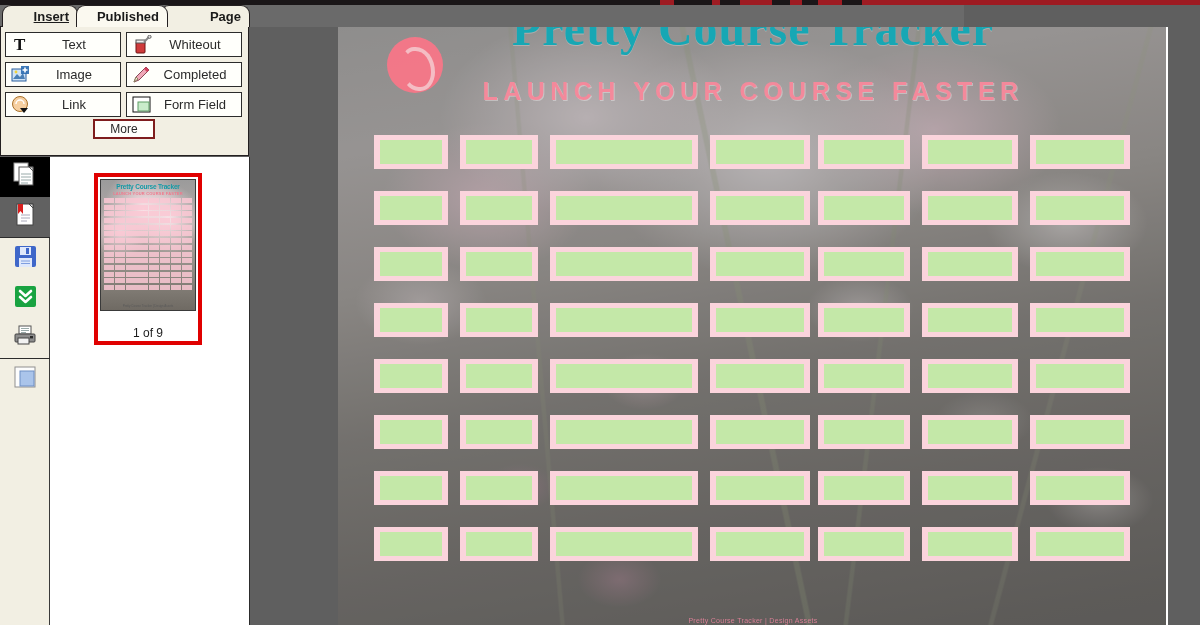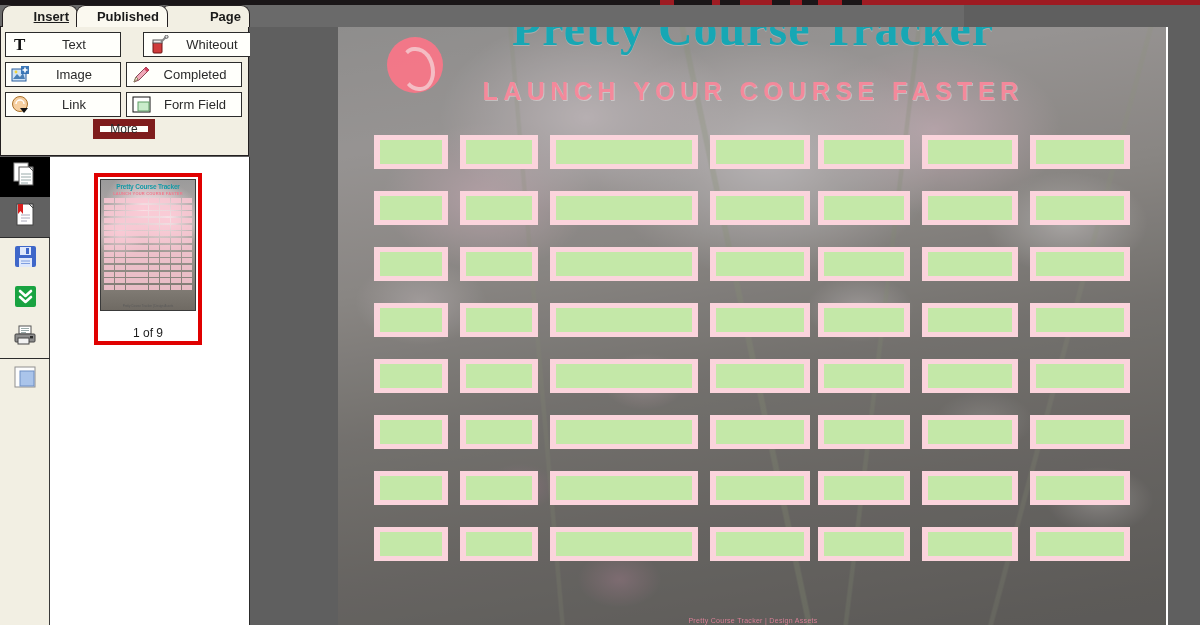--- a/index.html
+++ b/index.html
@@ -48,28 +48,28 @@
   .toolgrid { position: absolute; top: 5px; left: 4px; width: 241px; }
   .toolbtn {
     position: absolute; height: 25px; width: 116px;
     background: #fffffb; border: 1px solid #2b2b2b;
     display: flex; align-items: center;
     font-size: 13px; color: #2a2a2a;
   }
   .toolbtn .lbl { flex: 1; text-align: center; padding-right: 6px; }
   .toolbtn .ico { width: 26px; display:flex; align-items:center; justify-content:center; margin-left: 2px;}
   .tb-text     { left: 0;   top: 0; }
-  .tb-whiteout { left: 138px; top: 0; }
+  .tb-whiteout { left: 121px; top: 0; }
   .tb-image    { left: 0;   top: 30px; }
   .tb-freehand { left: 121px; top: 30px; }
   .tb-link     { left: 0;   top: 60px; }
   .tb-formfield{ left: 121px; top: 60px; }
   .tb-more {
     position: absolute; left: 92px; top: 92px; width: 62px; height: 20px;
-    background: #fffffb; border: 7px solid #7f1d1d;
+    background: #fffffb; border: 2px solid #7f1d1d;
     display:flex; align-items:center; justify-content:center;
     font-size: 12px; color: #2a2a2a;
   }
 
   
   .rail {
     position: absolute; top: 157px; left: 0; width: 50px; height: 468px;
     background: #f2efe3; border-right: 1px solid #3a3a3a;
   }
   .rail-item {

